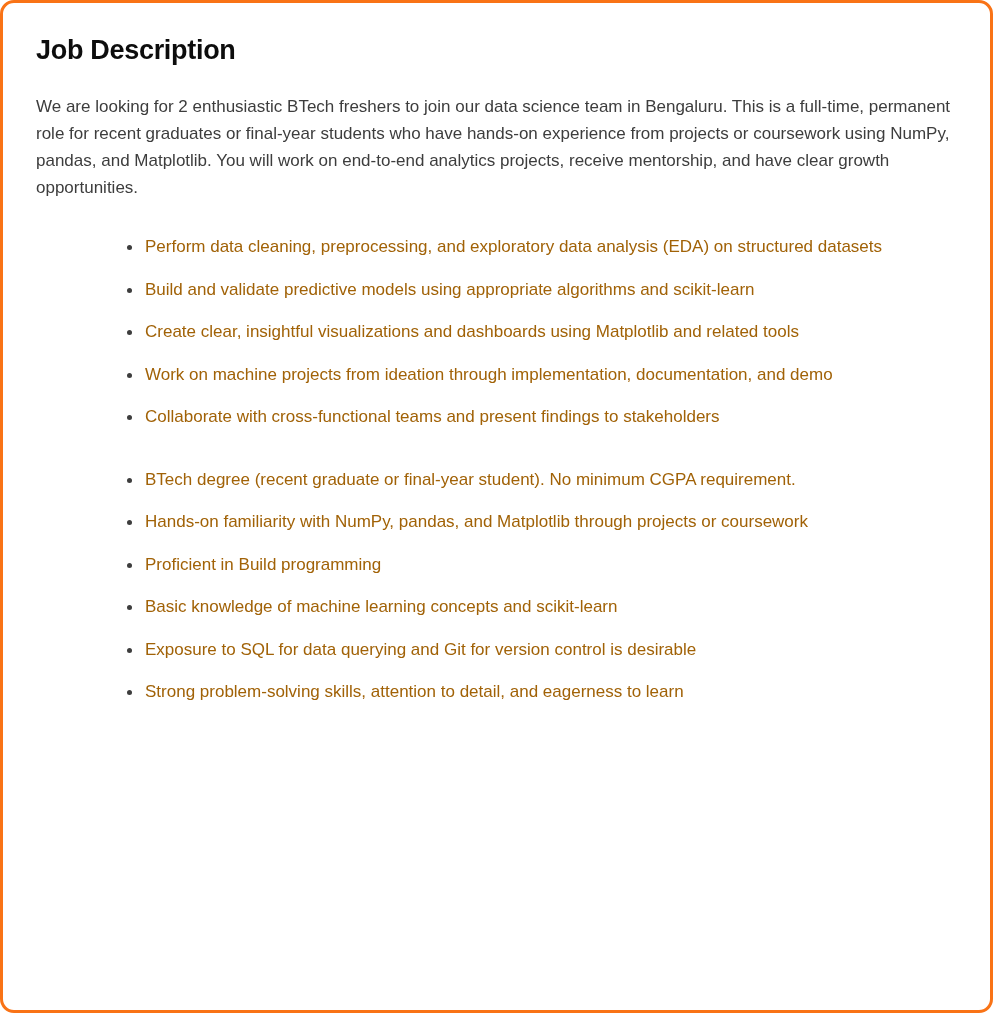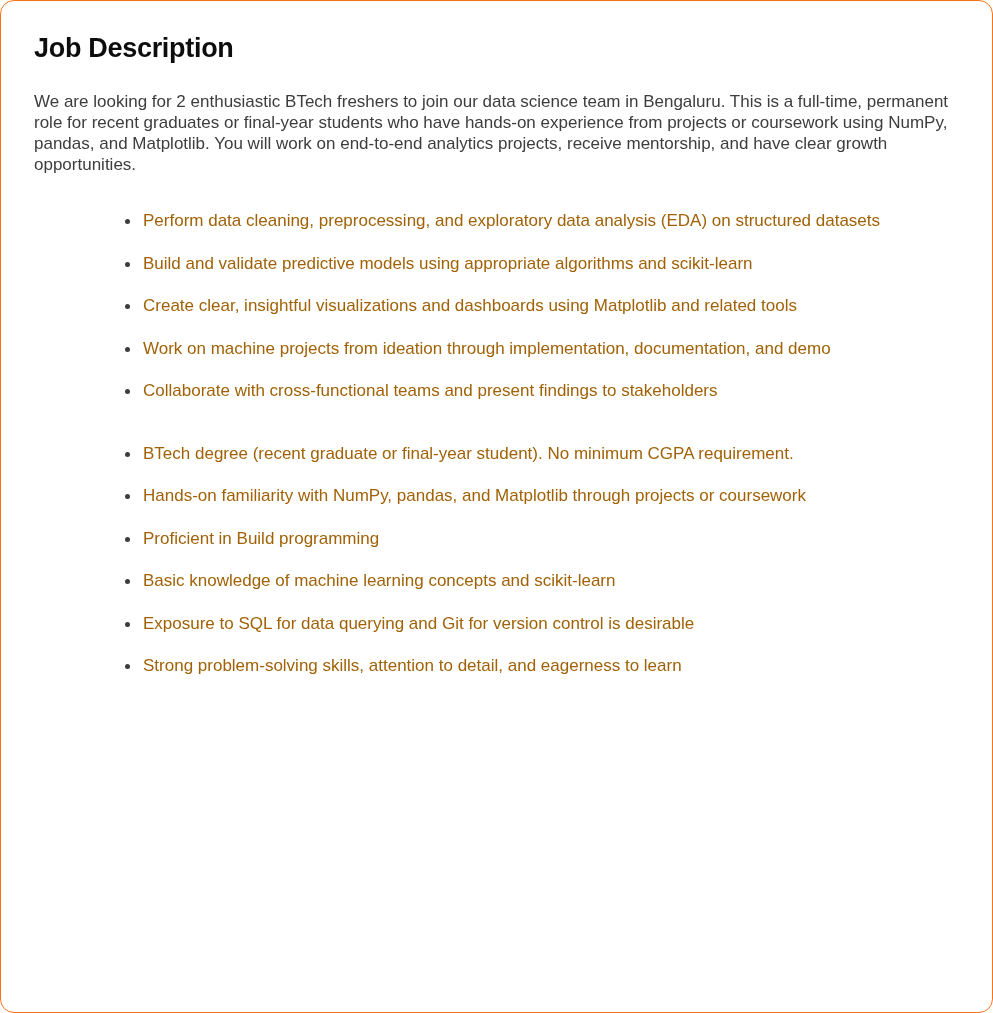--- a/index.html
+++ b/index.html
@@ -6,21 +6,21 @@
   html, body {
     margin: 0;
     padding: 0;
     background: #ffffff;
     font-family: "Liberation Sans", "DejaVu Sans", sans-serif;
   }
   .card {
     width: 993px;
     min-height: 1013px;
     background: #ffffff;
-    border: 1px solid #f97316;
+    border: 3px solid #f97316;
     border-radius: 14px;
     padding: 28px 33px 30px 33px;
     overflow: hidden;
   }
   h1.doc-title {
     margin: 2px 0 0 0;
     font-size: 27px;
     line-height: 34px;
     font-weight: 700;
     color: #0d0d0d;
@@ -42,21 +42,21 @@
     text-decoration: underline;
     text-decoration-thickness: 2px;
     text-underline-offset: 5px;
   }
   h2.section-heading.first {
     margin-top: 36px;
   }
   p.body-para {
     margin: 26px 0 0 0;
     font-size: 17px;
-    line-height: 21px;
+    line-height: 27px;
     color: #3d3d3d;
     max-width: 920px;
   }
   ul.doc-list {
     margin: 30px 0 0 0;
     padding: 0 0 0 107px;
     list-style: disc outside;
   }
   ul.doc-list li {
     margin: 0 0 10px 0;

